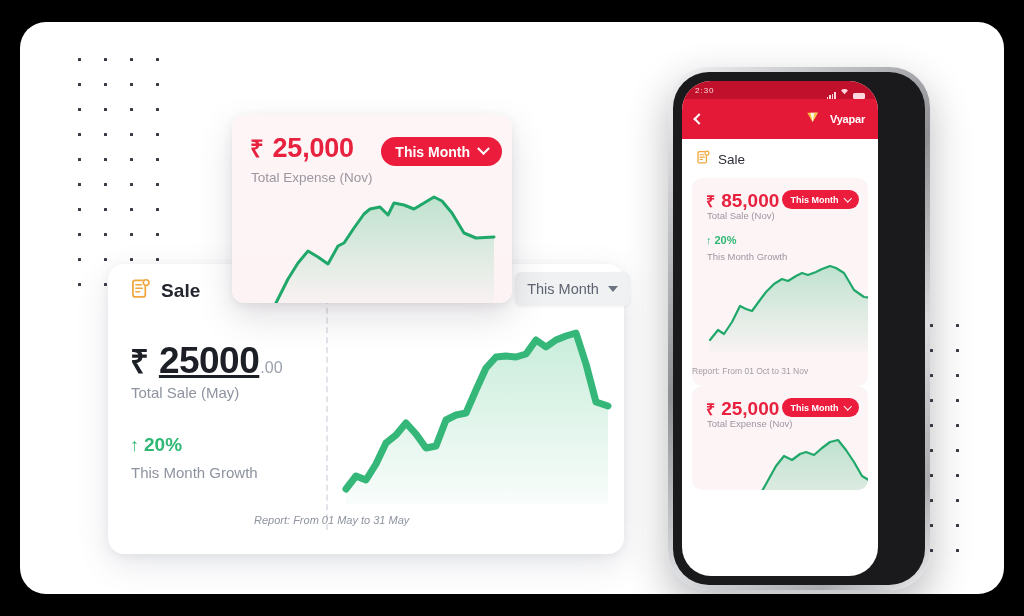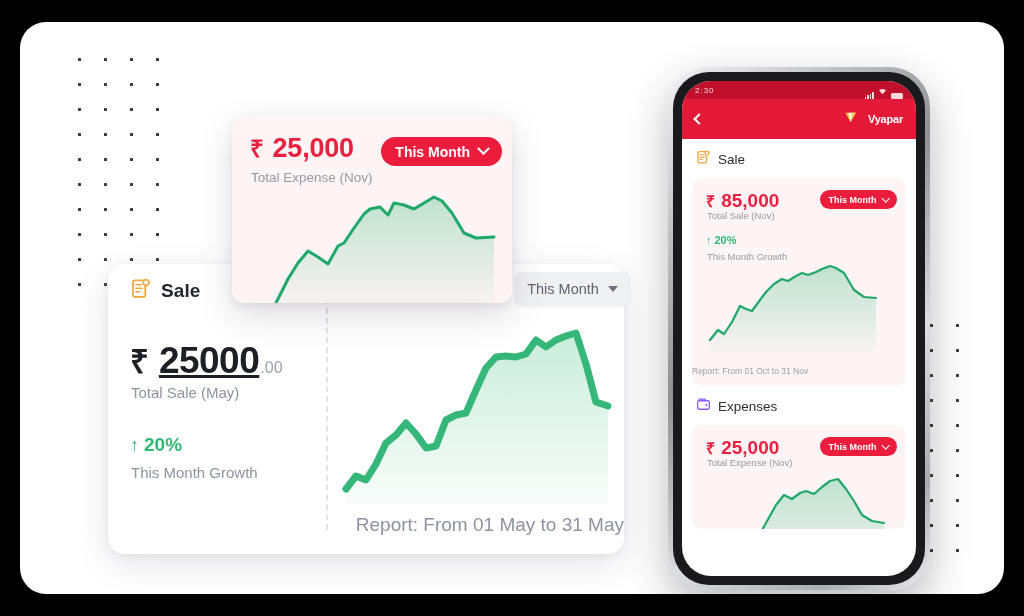--- a/index.html
+++ b/index.html
@@ -95,22 +95,22 @@
     border-left: 2px dashed #e2e4e9;
   }
   .sale-chart {
     position: absolute;
     left: 232px; top: 48px;
     width: 278px; height: 192px;
   }
   .sale-report {
     position: absolute;
     left: 0; top: 250px; width: 100%;
-    text-align: right;
-    font-size: 19px; color: #8d939f;
+    text-align: left;
+    font-size: 11px; color: #8d939f; font-style: italic;
   }
   .sale-report-inner { margin-left: 146px; }
 
   
   .dd-grey {
     position: absolute;
     left: 495px; top: 250px;
     width: 115px; height: 34px;
     background: #f0f1f3;
     border-radius: 6px;
@@ -179,21 +179,21 @@
   .phone-mid {
     position: absolute;
     left: 5px; top: 5px;
     width: 252px; height: 513px;
     border-radius: 36px;
     background: #1a1a1c;
   }
   .phone-screen {
     position: absolute;
     left: 9px; top: 9px;
-    width: 234px; height: 495px;
+    width: 196px; height: 495px;
     border-radius: 29px;
     background: #ffffff;
     overflow: hidden;
   }
   .status-bar {
     position: relative;
     height: 18px;
     background: #c0102b;
     display: flex; align-items: center;
     padding: 0 13px;
@@ -509,30 +509,20 @@
                   <stop offset="100%" stop-color="#2eb873" stop-opacity="0.02"></stop>
                 </linearGradient>
               </defs>
               <path d="M18,76 L26,66 L32,70 L40,58 L48,42 L54,45 L60,47 L68,36 L74,28 L82,20 L90,15 L96,17 L104,12 L110,9 L116,11 L124,8 L130,5 L138,2 L144,4 L152,9 L162,26 L172,33 L184,34 L184,88 L18,88 Z" fill="url(#gradM1)"></path>
               <path d="M18,76 L26,66 L32,70 L40,58 L48,42 L54,45 L60,47 L68,36 L74,28 L82,20 L90,15 L96,17 L104,12 L110,9 L116,11 L124,8 L130,5 L138,2 L144,4 L152,9 L162,26 L172,33 L184,34" fill="none" stroke="#1fa86a" stroke-width="2.2" stroke-linecap="round" stroke-linejoin="round"></path>
             </svg>
 
             <div class="m-report">Report: From 01 Oct to 31 Nov</div>
           </div>
 
-          <div class="sec-head">
-            <span>
-              <svg width="15" height="15" viewBox="0 0 24 24">
-                <rect x="2.6" y="6" width="18.8" height="13.6" rx="2.8" fill="none" stroke="#8b5cf6" stroke-width="2.1"></rect>
-                <path d="M5 6 L5 3.4 L14.5 3.4 L14.5 6" fill="none" stroke="#8b5cf6" stroke-width="2.1" stroke-linejoin="round"></path>
-                <circle cx="16.6" cy="12.8" r="1.7" fill="#8b5cf6"></circle>
-              </svg>
-            </span>
-            <span class="lbl">Expenses</span>
-          </div>
 
           <div class="m-card exp">
             <div class="m-amt">
               <span class="rupee">₹</span>
               <span>25,000</span>
             </div>
             <div class="m-sub">Total Expense (Nov)</div>
             <div class="m-dd">
               <span>This Month</span>
               <span class="m-caret"></span>

